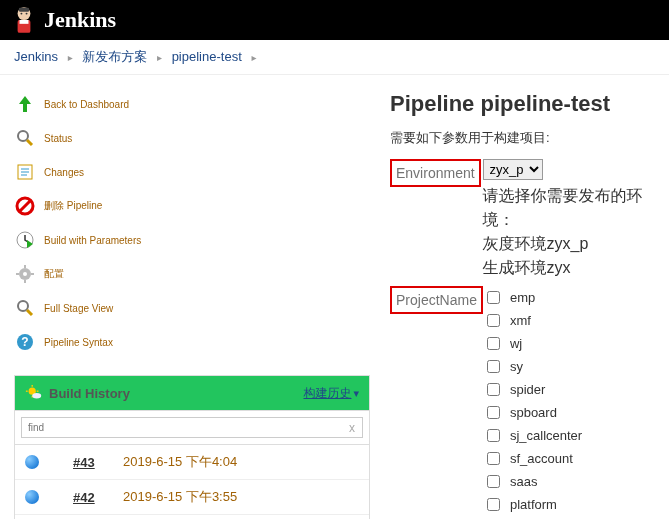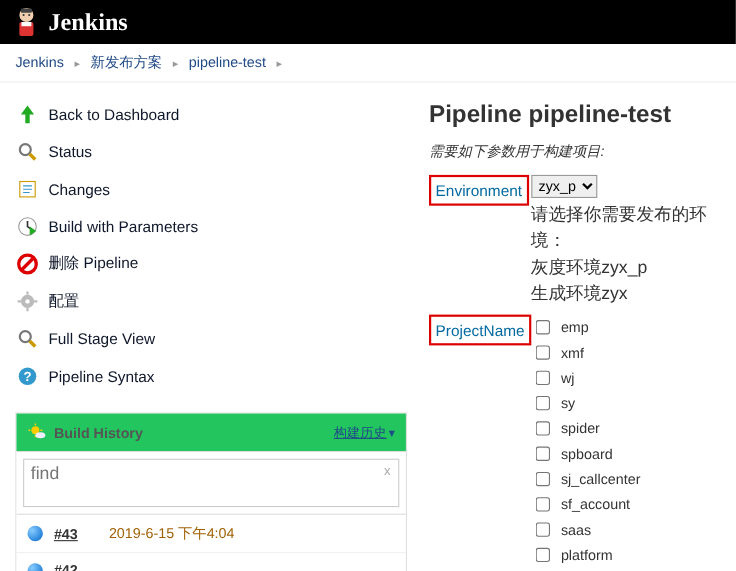--- a/index.html
+++ b/index.html
@@ -7,38 +7,38 @@
   .topbar { background: #000; color: #fff; display: flex; align-items: center; padding: 4px 10px; height: 40px; }
   .logo-svg { width: 28px; height: 32px; margin-right: 6px; }
   .brand { font-size: 22px; font-weight: bold; font-family: Georgia, serif; }
   .breadcrumb { background: #fff; padding: 8px 14px; font-size: 13px; border-bottom: 1px solid #eee; }
   .breadcrumb a { color: #204A87; text-decoration: none; }
   .bc-sep { color: #999; margin: 0 6px; font-size: 10px; }
   .layout { display: flex; }
   .sidebar { width: 380px; padding: 12px 10px 12px 14px; }
   .tasks { list-style: none; }
   .tasks li { display: flex; align-items: center; padding: 6px 0; }
-  .tasks li a { color: #0f172a; text-decoration: none; font-size: 14px; }
+  .tasks li a { color: #a16207; text-decoration: none; font-size: 10px; }
   .task-icon { width: 22px; height: 22px; margin-right: 8px; display: flex; align-items: center; justify-content: center; }
   .history-box { border: 1px solid #ddd; margin-top: 16px; background: #f9f9f9; }
   .history-header { display: flex; align-items: center; padding: 8px 10px; background: #22c55e; }
   .history-header .title { font-weight: bold; flex: 1; color: #555; margin-left: 6px; }
   .history-header .trend-link { color: #204A87; font-size: 12px; }
   .find-row { padding: 6px; border-top: 1px solid #ddd; border-bottom: 1px solid #ddd; background: #fff; position: relative; }
-  .find-row input { width: 100%; border: 1px solid #ccc; padding: 4px 20px 20px 6px; font-size: 16px; color: #666; }
+  .find-row input { width: 100%; border: 1px solid #ccc; padding: 4px 20px 4px 6px; font-size: 10px; color: #666; }
   .find-clear { position: absolute; right: 14px; top: 10px; color: #aaa; font-size: 12px; cursor: pointer; }
   .build-row { display: flex; align-items: center; padding: 8px 10px; border-bottom: 1px solid #eee; background: #fff; }
   .build-row .ball { width: 14px; height: 14px; border-radius: 50%; background: radial-gradient(circle at 30% 30%, #8cf, #06c); margin-right: 10px; }
-  .build-row .num { font-weight: bold; text-decoration: underline; color: #333; width: 50px; }
+  .build-row .num { font-weight: bold; text-decoration: underline; color: #333; width: 50px; margin-left: 24px; }
   .build-row .time { color: #a16207; }
   .main { flex: 1; padding: 16px 10px; }
   .page-title { font-size: 22px; font-weight: bold; margin-bottom: 12px; }
-  .subtitle { font-size: 13px; margin-bottom: 12px; font-style: italic; }
+  .subtitle { font-size: 13px; margin-bottom: 12px; }
   .param-row { display: flex; align-items: flex-start; margin-bottom: 6px; }
-  .param-label { border: 2px solid #d00; padding: 4px 4px; font-size: 14px; color: #0369a1; }
+  .param-label { border: 2px solid #d00; padding: 4px 4px; font-size: 14px; color: #737373; }
   .param-body { margin-left: 2px; }
   select { border: 1px solid #999; font-size: 13px; padding: 1px 2px; background: #efefef; }
   .hint-lines { font-size: 16px; color: #333; margin-top: 4px; line-height: 1.5; }
   .check-list { list-style: none; padding-left: 2px; }
   .check-list li { display: flex; padding: 4px 0; font-size: 13px; }
   .check-list input { margin-right: 10px; }
   .sun { width: 18px; height: 18px; }
 </style>
 </head>
 <body>
@@ -91,35 +91,35 @@
               <line x1="6" y1="7" x2="14" y2="7" stroke="#39c"></line>
               <line x1="6" y1="10" x2="14" y2="10" stroke="#39c"></line>
               <line x1="6" y1="13" x2="12" y2="13" stroke="#39c"></line>
             </svg>
         </span>
         <a href="#">Changes</a>
       </li>
       <li>
         <span class="task-icon">
           <svg width="20" height="20" viewBox="0 0 20 20">
+              <circle cx="10" cy="10" r="8" fill="none" stroke="#d00" stroke-width="3"></circle>
+              <line x1="5" y1="15" x2="15" y2="5" stroke="#d00" stroke-width="3"></line>
+            </svg>
+        </span>
+        <a href="#">删除 Pipeline</a>
+      </li>
+      <li>
+        <span class="task-icon">
+          <svg width="20" height="20" viewBox="0 0 20 20">
               <circle cx="10" cy="10" r="8" fill="#fff" stroke="#999"></circle>
               <path d="M10 5 L10 10 L13 12" stroke="#333" fill="none" stroke-width="1.5"></path>
               <path d="M12 10 L18 14 L12 18 Z" fill="#2a2"></path>
             </svg>
         </span>
         <a href="#">Build with Parameters</a>
-      </li>
-      <li>
-        <span class="task-icon">
-          <svg width="20" height="20" viewBox="0 0 20 20">
-              <circle cx="10" cy="10" r="8" fill="none" stroke="#d00" stroke-width="3"></circle>
-              <line x1="5" y1="15" x2="15" y2="5" stroke="#d00" stroke-width="3"></line>
-            </svg>
-        </span>
-        <a href="#">删除 Pipeline</a>
       </li>
       <li>
         <span class="task-icon">
           <svg width="20" height="20" viewBox="0 0 20 20">
               <circle cx="10" cy="10" r="6" fill="#bbb"></circle>
               <circle cx="10" cy="10" r="2" fill="#fff"></circle>
               <g stroke="#bbb" stroke-width="2">
                 <line x1="10" y1="1" x2="10" y2="4"></line>
                 <line x1="10" y1="16" x2="10" y2="19"></line>
                 <line x1="1" y1="10" x2="4" y2="10"></line>
@@ -171,20 +171,21 @@
       </div>
       <div id="builds">
           <div class="build-row">
             <span class="ball"></span>
             <a href="#" class="num">#43</a>
             <span class="time">2019-6-15 下午4:04</span>
           </div>
           <div class="build-row">
             <span class="ball"></span>
             <a href="#" class="num">#42</a>
+            <span class="time">2019-6-15 下午3:55</span>
           </div>
           <div class="build-row"></div>
         </div>
     </div>
   </div>
 
   <div class="main">
     <h1 class="page-title">Pipeline pipeline-test</h1>
     <div class="subtitle">需要如下参数用于构建项目:</div>
 

